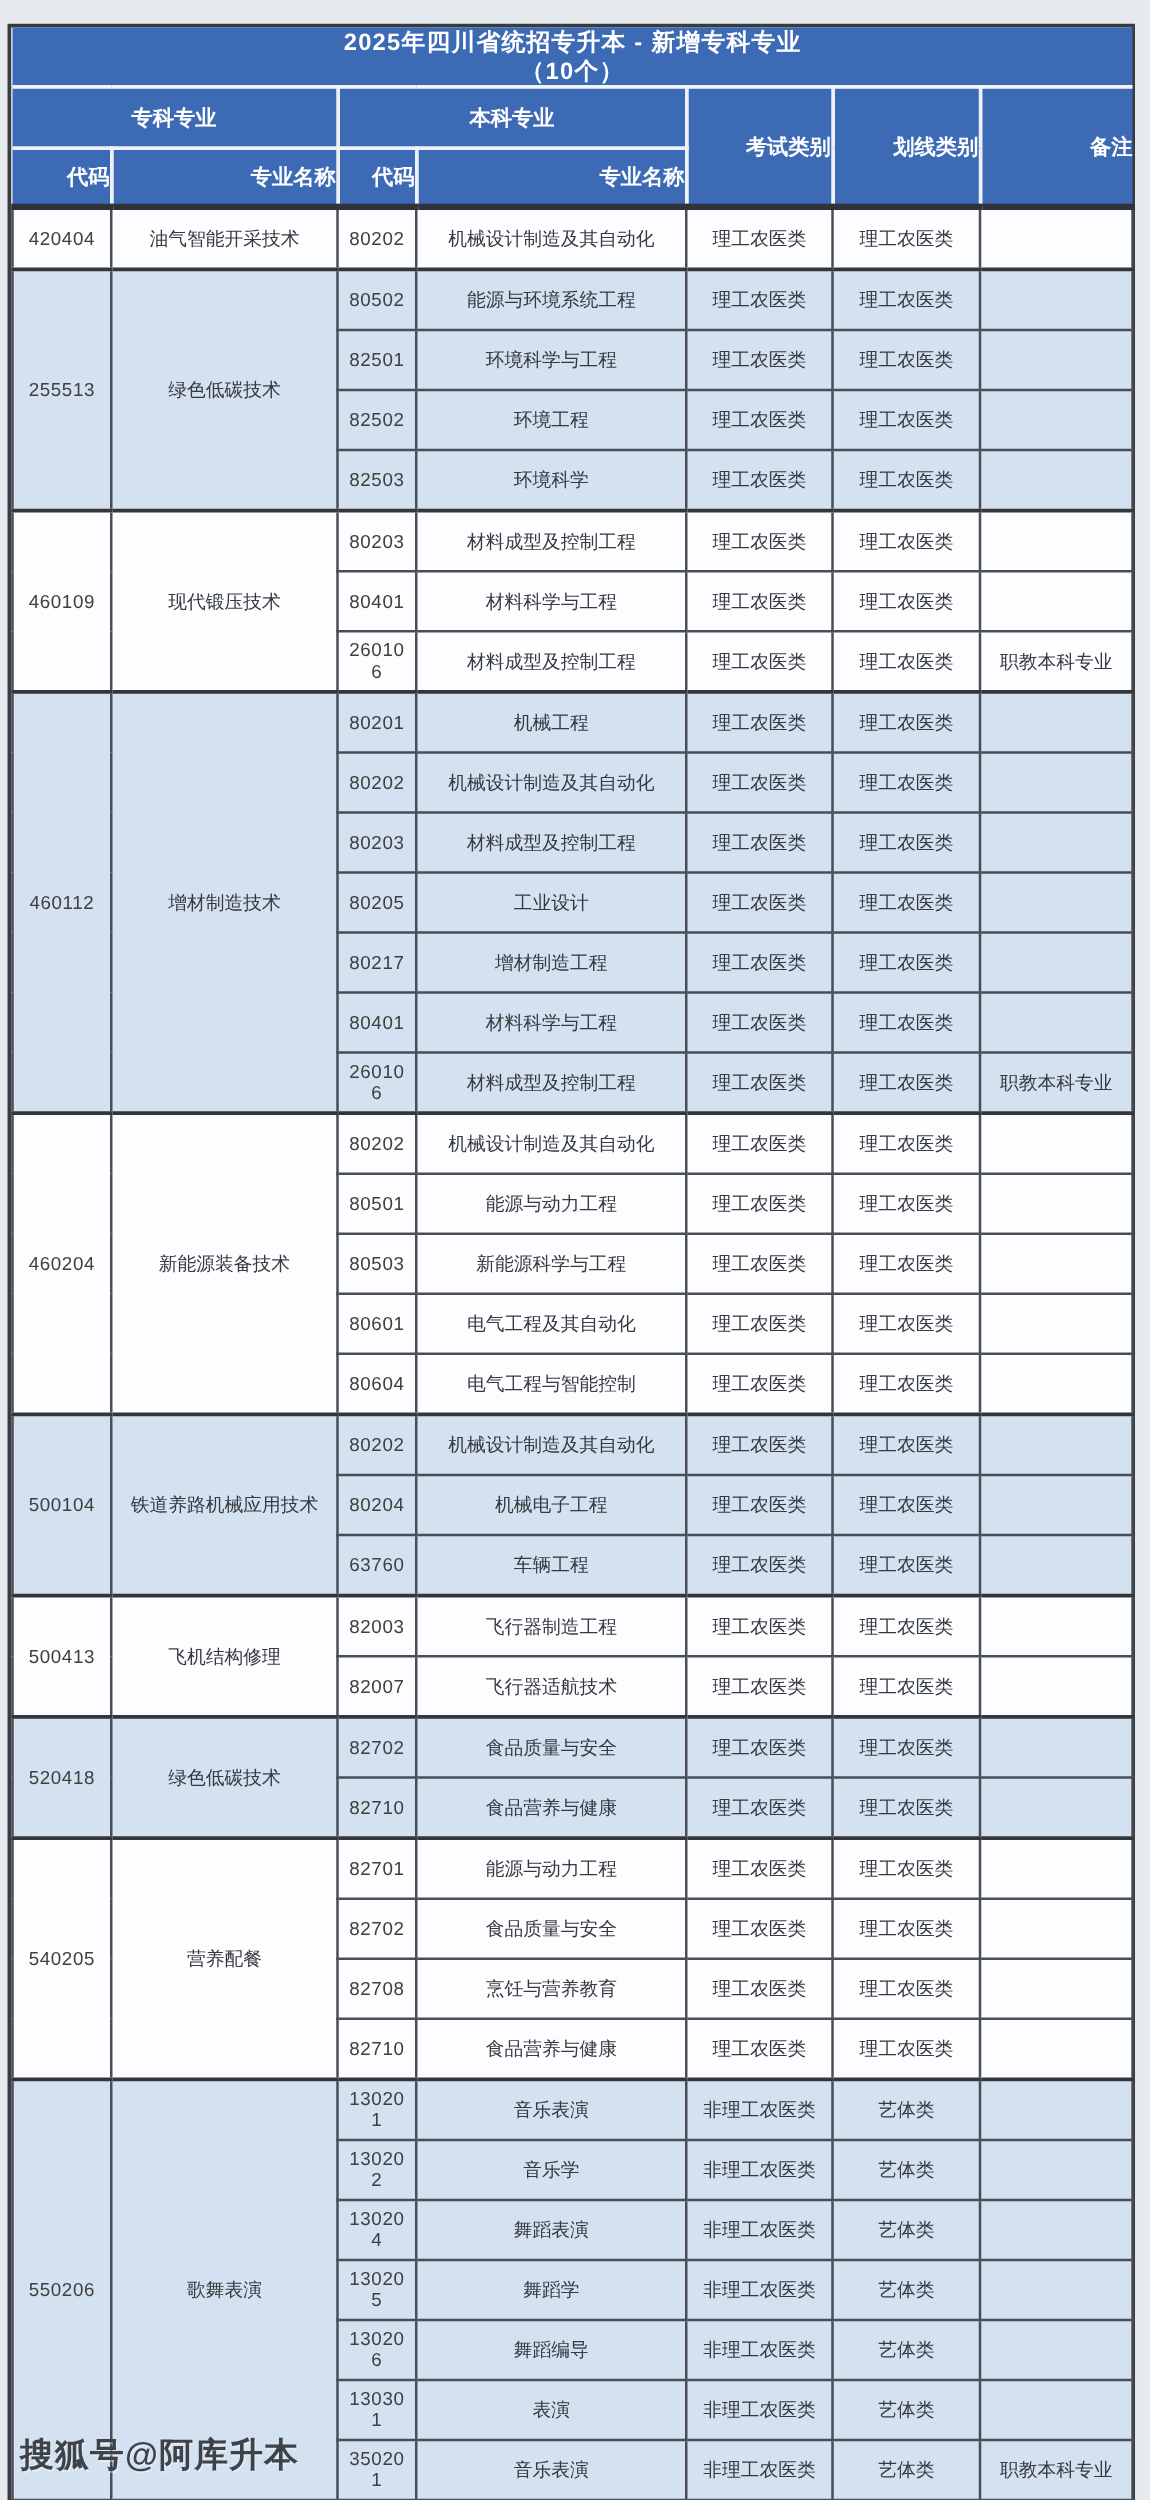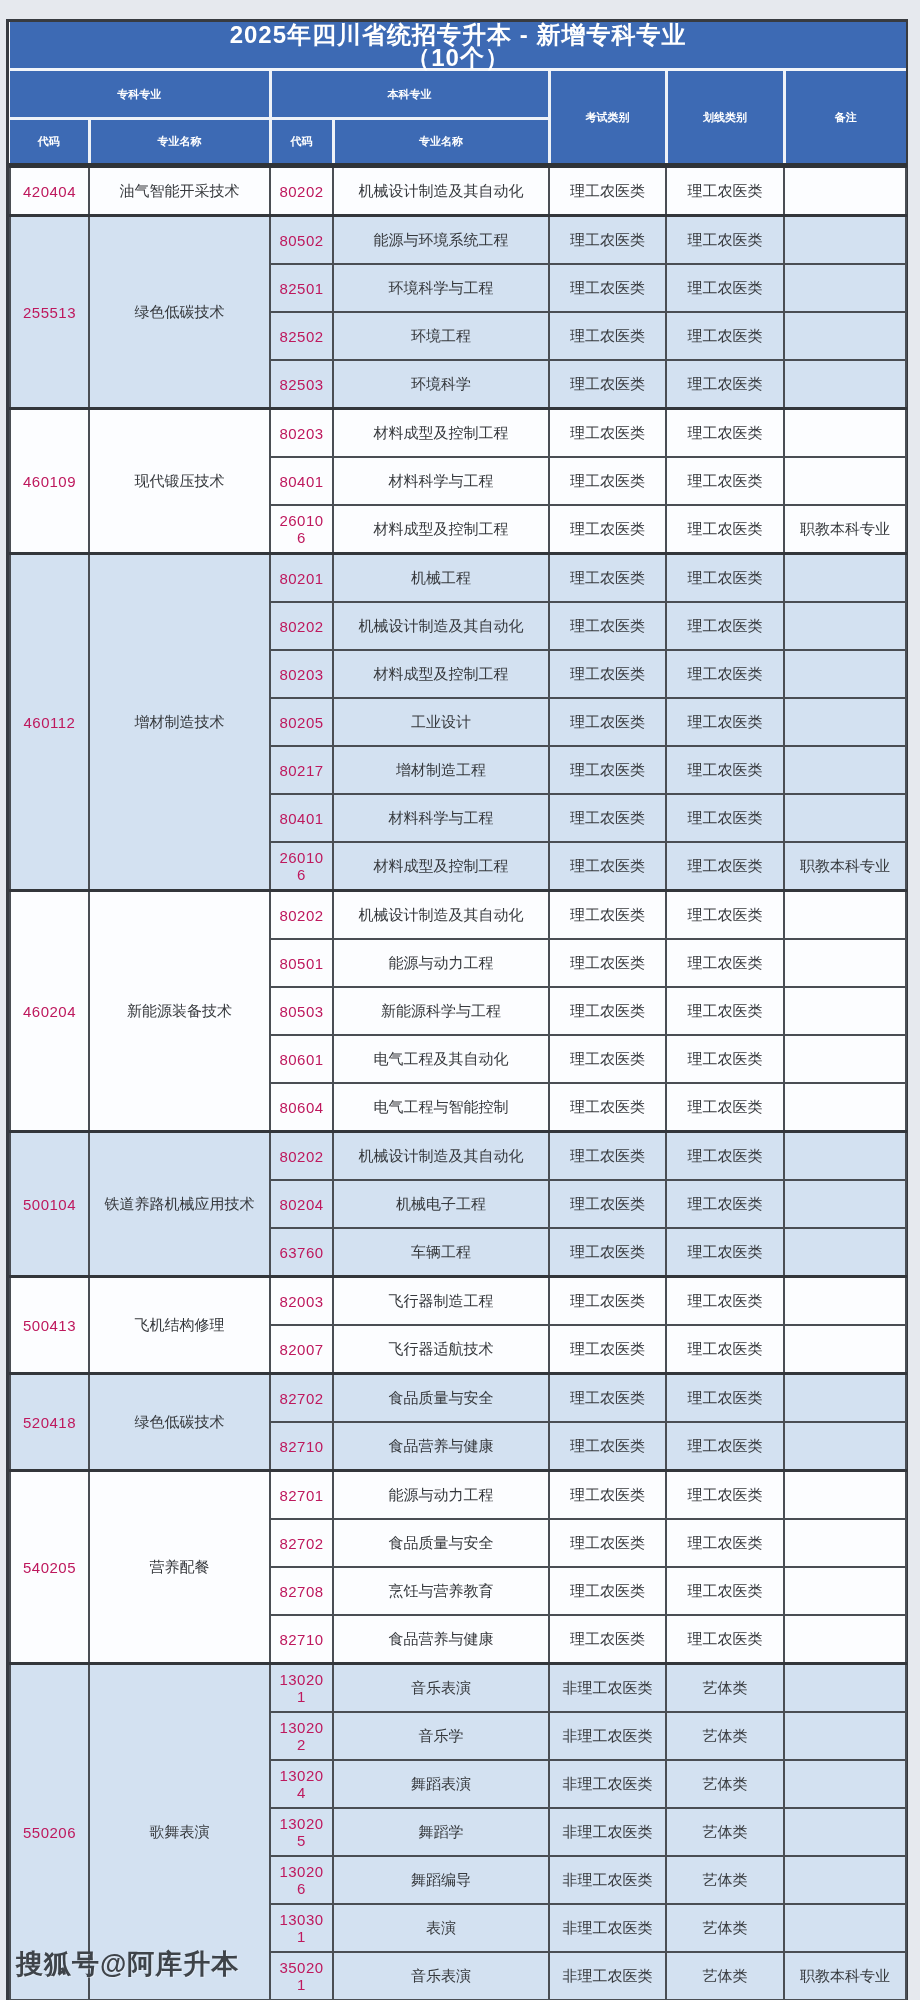--- a/index.html
+++ b/index.html
@@ -15,44 +15,44 @@
     border:3px solid #383b40;
     background:#fcfdff;
   }
   table{border-collapse:collapse;width:100%;table-layout:fixed;}
   
   thead th{
     background:#3d6ab4;color:#ffffff;font-weight:bold;
     text-align:center;vertical-align:middle;padding:0;
   }
   tr.title-row th{
-    height:46px;font-size:24px;letter-spacing:1px;
+    height:46px;font-size:19px;letter-spacing:1px;
     border:0;border-bottom:3px solid #f2f5fa;
   }
   tr.title-row .t1{line-height:24px;}
   tr.title-row .t2{line-height:21px;}
   tr.head-group th,tr.head-sub th{
-    font-size:11px;
+    font-size:17px;
     border:3px solid #eef2f8;
   }
   tr.head-group th{height:46px;}
   tr.head-sub th{height:43px;}
   thead th:first-child{border-left:0;}
   thead th:last-child{border-right:0;}
   tr.head-group th{border-top:0;}
-  thead th.hb{border-bottom:5px solid #2f3338;}
+  thead th.hb{border-bottom:5px solid #2f3338;text-align:right;}
   
   tbody td{
     height:46px;text-align:center;vertical-align:middle;
     border:2px solid #4a4e54;
     font-size:15px;color:#36393d;
     padding:0 4px;word-break:break-all;
   }
   tbody tr.group-first td{border-top:3px solid #33363b;}
-  tbody td.code{color:#be185d;letter-spacing:0.5px;}
+  tbody td.code{color:#404040;letter-spacing:0.5px;}
   tr.zebra-white td{background:#fcfdff;}
   tr.zebra-blue td{background:#d3e1f1;}
   
   .watermark{
     position:absolute;left:16px;top:1946px;
     font-size:27px;font-weight:bold;color:#3e4349;
     letter-spacing:1px;
     text-shadow:1px 1px 0 rgba(255,255,255,0.35);
     white-space:nowrap;
   }

